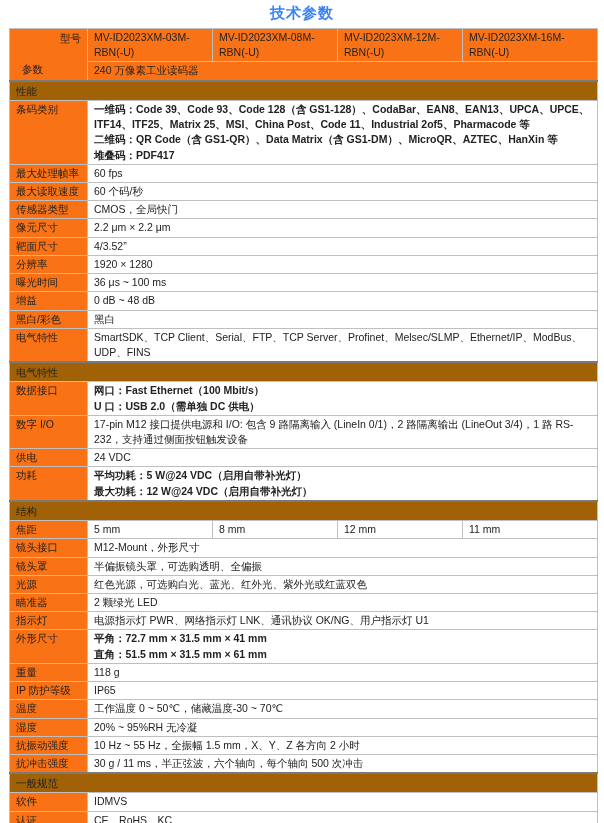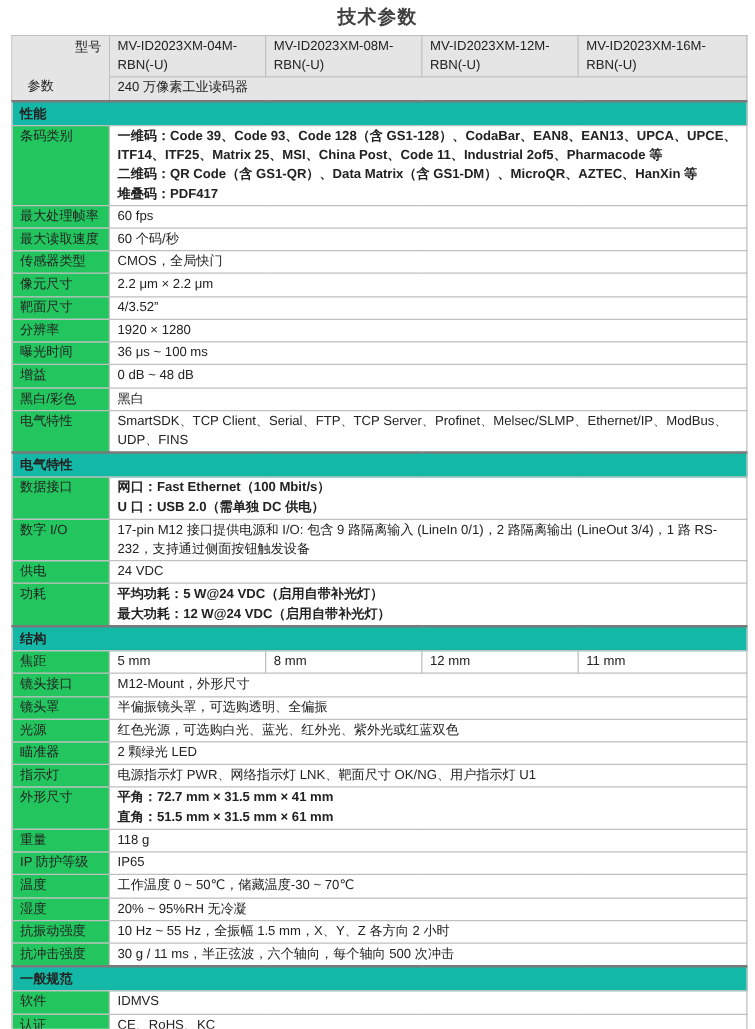--- a/index.html
+++ b/index.html
@@ -2,54 +2,54 @@
 <html lang="zh"><head>
 <meta charset="utf-8">
 <style>
   html,body{margin:0;padding:0;}
   body{
     width:604px;height:823px;background:#ffffff;overflow:hidden;
     font-family:"Liberation Sans","DejaVu Sans",sans-serif;
     color:#222222;
   }
   .page-title{
-    text-align:center;font-size:15px;font-weight:bold;color:#404040;
+    text-align:center;font-size:15px;font-weight:bold;color:#3b82f6;
     margin:4px 0 5px 0;letter-spacing:1px;
   }
   table.spec{
     border-collapse:collapse;table-layout:fixed;
     width:588px;margin-left:9px;
     font-size:10.5px;
     border:1px solid #9a9a9a;
   }
   .spec th,.spec td{
     border:1px solid #bfbfbf;
     padding:1px 6px;
     line-height:1.45;
     text-align:left;vertical-align:top;
     font-weight:normal;
     word-break:break-word;
   }
-  .spec thead th{background:#e5e5e5;}
+  .spec thead th{background:#f97316;}
   .corner{
     position:relative;
     background-color:#d9d9d9;
     background-image:linear-gradient(to bottom right,
       transparent calc(50% - 1px), #9a9a9a calc(50% - 1px),
       #9a9a9a 50%, transparent 50%);
   }
   .corner .corner-top{position:absolute;top:2px;right:6px;}
   .corner .corner-bottom{position:absolute;bottom:2px;left:12px;}
   tr.section-row td{
-    font-weight:bold;
+    font-weight:normal;
     border-top:2px solid #7a7a7a;
     padding:2px 16px 1px 6px;
-    background:#14b8a6;
-  }
-  td.label{background:#22c55e;}
+    background:#a16207;
+  }
+  td.label{background:#f97316;}
   td.value div{margin:0;padding:0;font-weight:bold;}
 </style>
 </head>
 <body>
 
 <div class="page-title">技术参数</div>
 
 <table class="spec">
   <colgroup>
     <col style="width:78px">
@@ -57,21 +57,21 @@
     <col style="width:125px">
     <col style="width:125px">
     <col style="width:135px">
   </colgroup>
   <thead>
     <tr>
       <th class="corner" rowspan="2">
         <span class="corner-top">型号</span>
         <span class="corner-bottom">参数</span>
       </th>
-      <th>MV-ID2023XM-04M-RBN(-U)</th>
+      <th>MV-ID2023XM-03M-RBN(-U)</th>
       <th>MV-ID2023XM-08M-RBN(-U)</th>
       <th>MV-ID2023XM-12M-RBN(-U)</th>
       <th>MV-ID2023XM-16M-RBN(-U)</th>
     </tr>
     <tr>
       <th colspan="4">240 万像素工业读码器</th>
     </tr>
   </thead>
   <tbody id="spec-body">
       <tr class="section-row">
@@ -171,21 +171,21 @@
       <tr>
         <td class="label">光源</td>
         <td colspan="4" class="value">红色光源，可选购白光、蓝光、红外光、紫外光或红蓝双色</td>
       </tr>
       <tr>
         <td class="label">瞄准器</td>
         <td colspan="4" class="value">2 颗绿光 LED</td>
       </tr>
       <tr>
         <td class="label">指示灯</td>
-        <td colspan="4" class="value">电源指示灯 PWR、网络指示灯 LNK、靶面尺寸 OK/NG、用户指示灯 U1</td>
+        <td colspan="4" class="value">电源指示灯 PWR、网络指示灯 LNK、通讯协议 OK/NG、用户指示灯 U1</td>
       </tr>
       <tr>
         <td class="label">外形尺寸</td>
         <td colspan="4" class="value">
           <div>平角：72.7 mm × 31.5 mm × 41 mm</div>
           <div>直角：51.5 mm × 31.5 mm × 61 mm</div>
         </td>
       </tr>
       <tr>
         <td class="label">重量</td>

